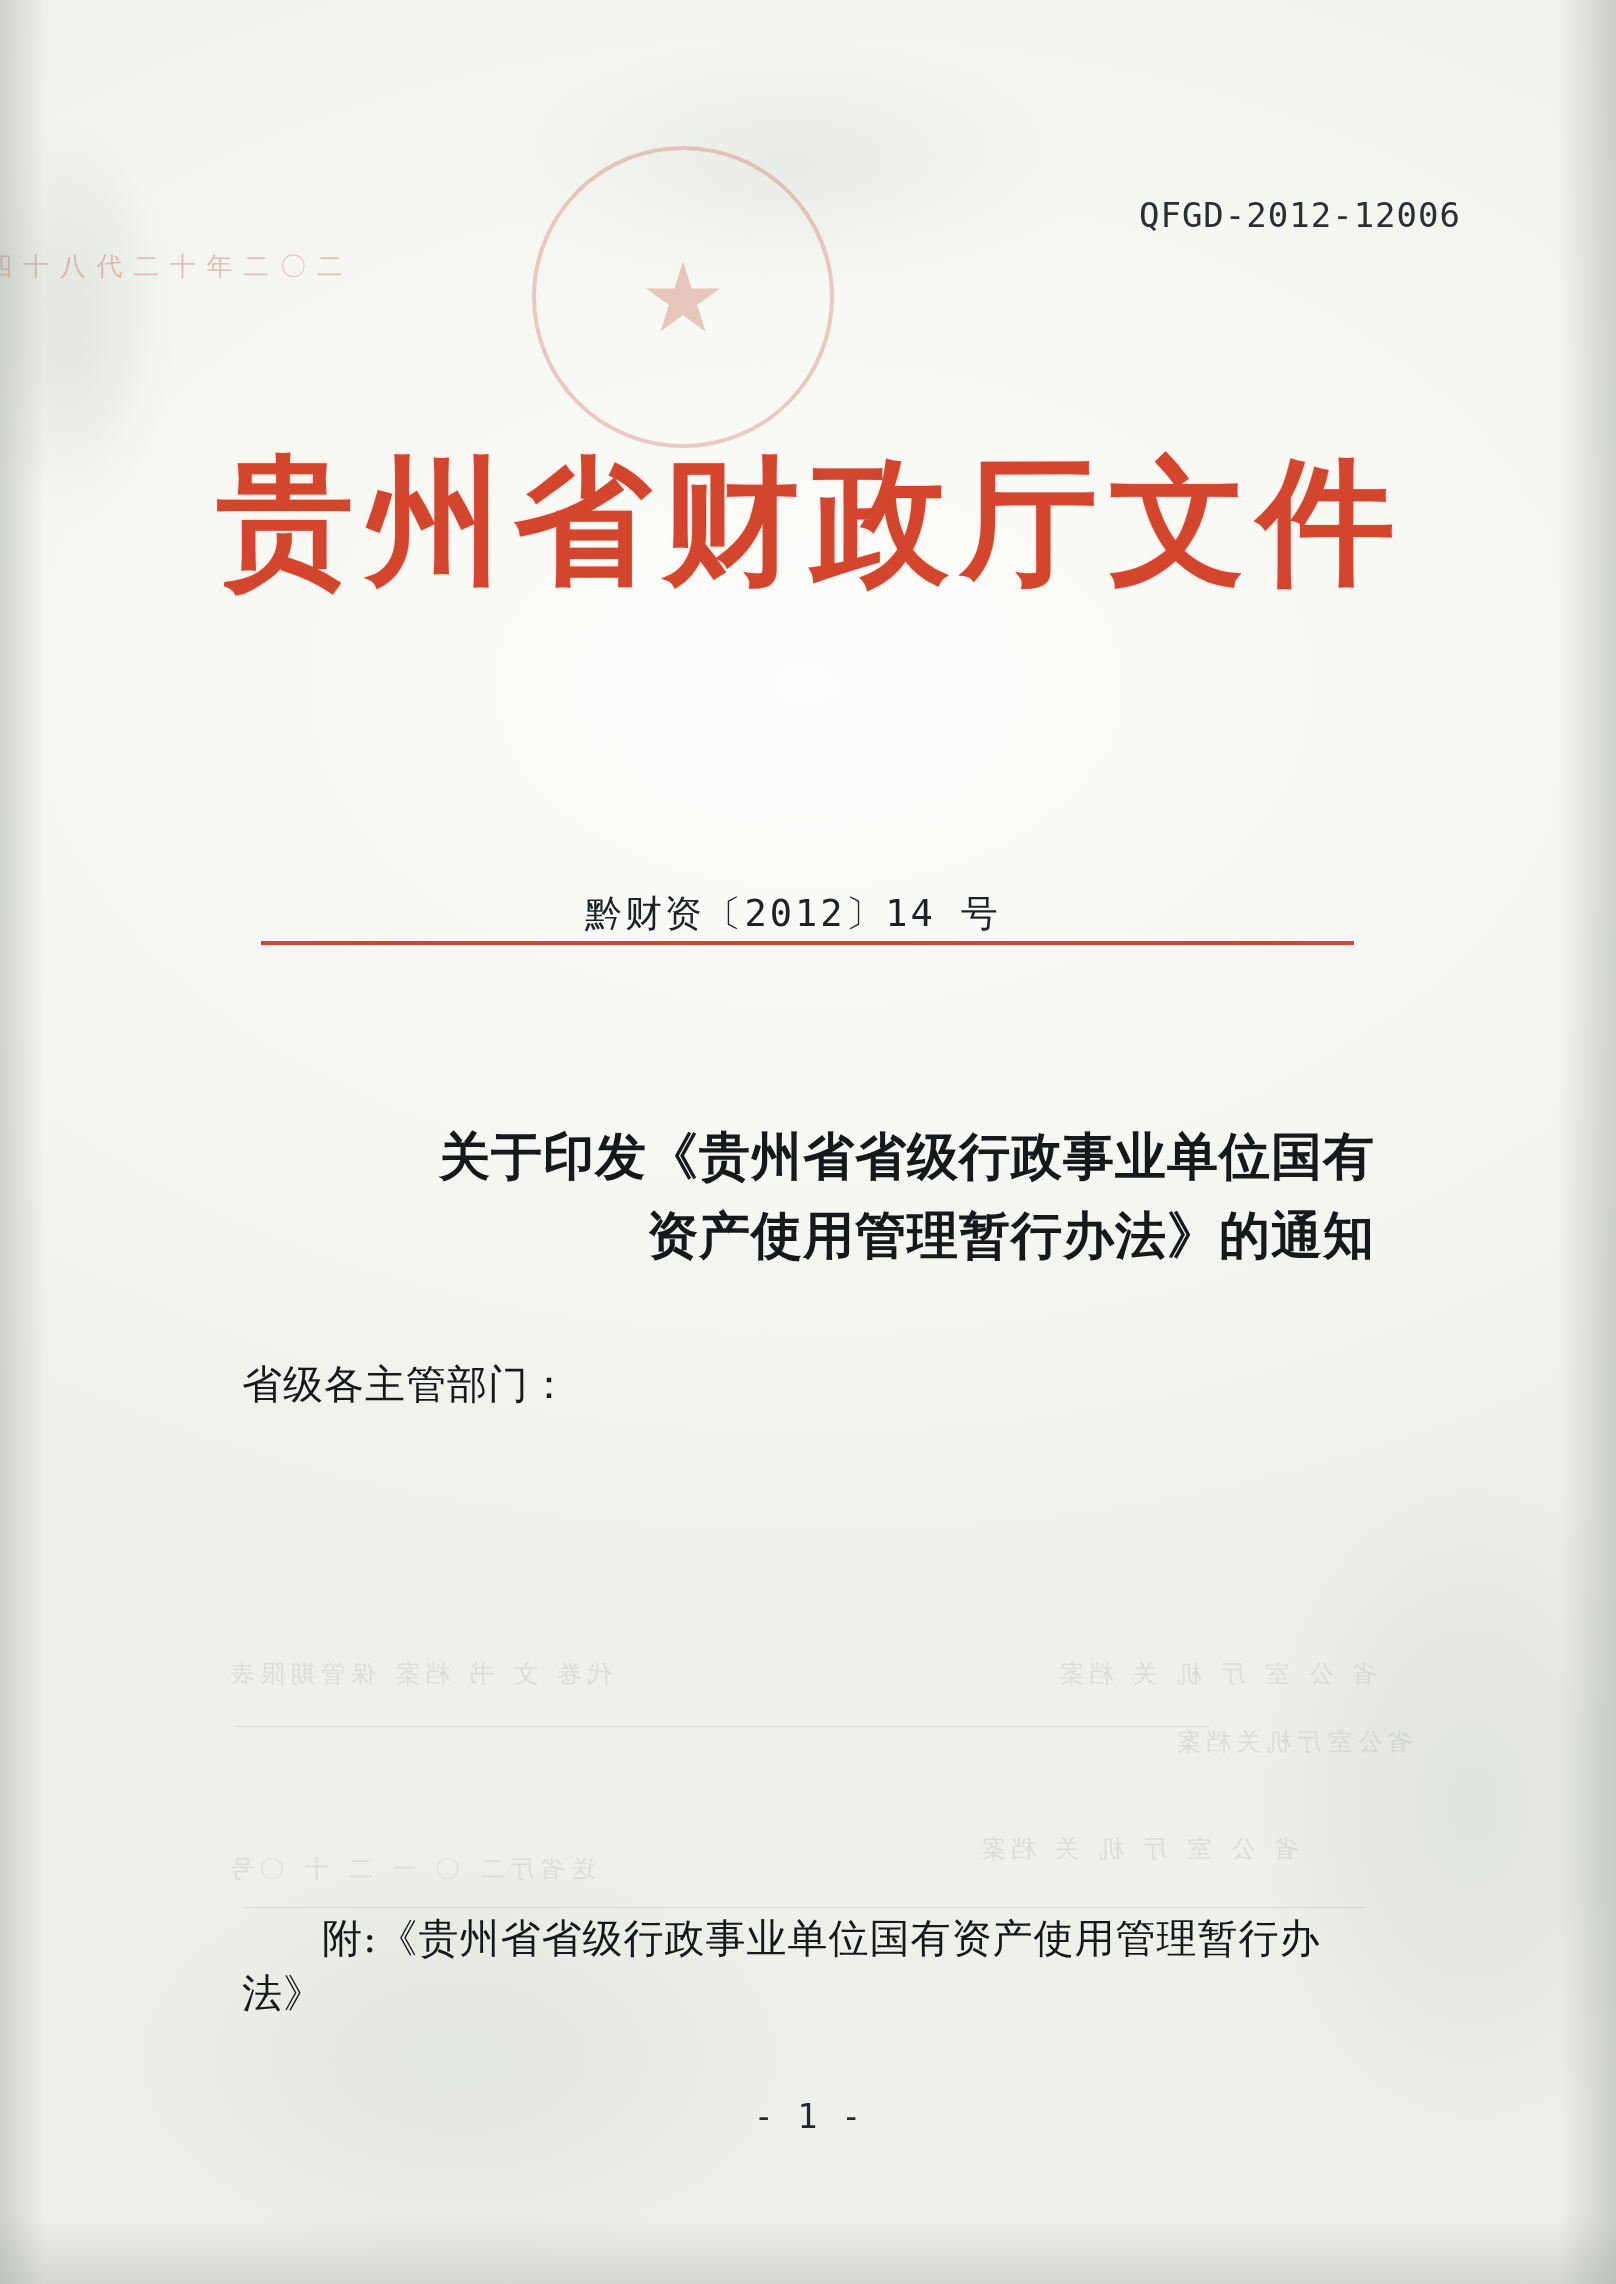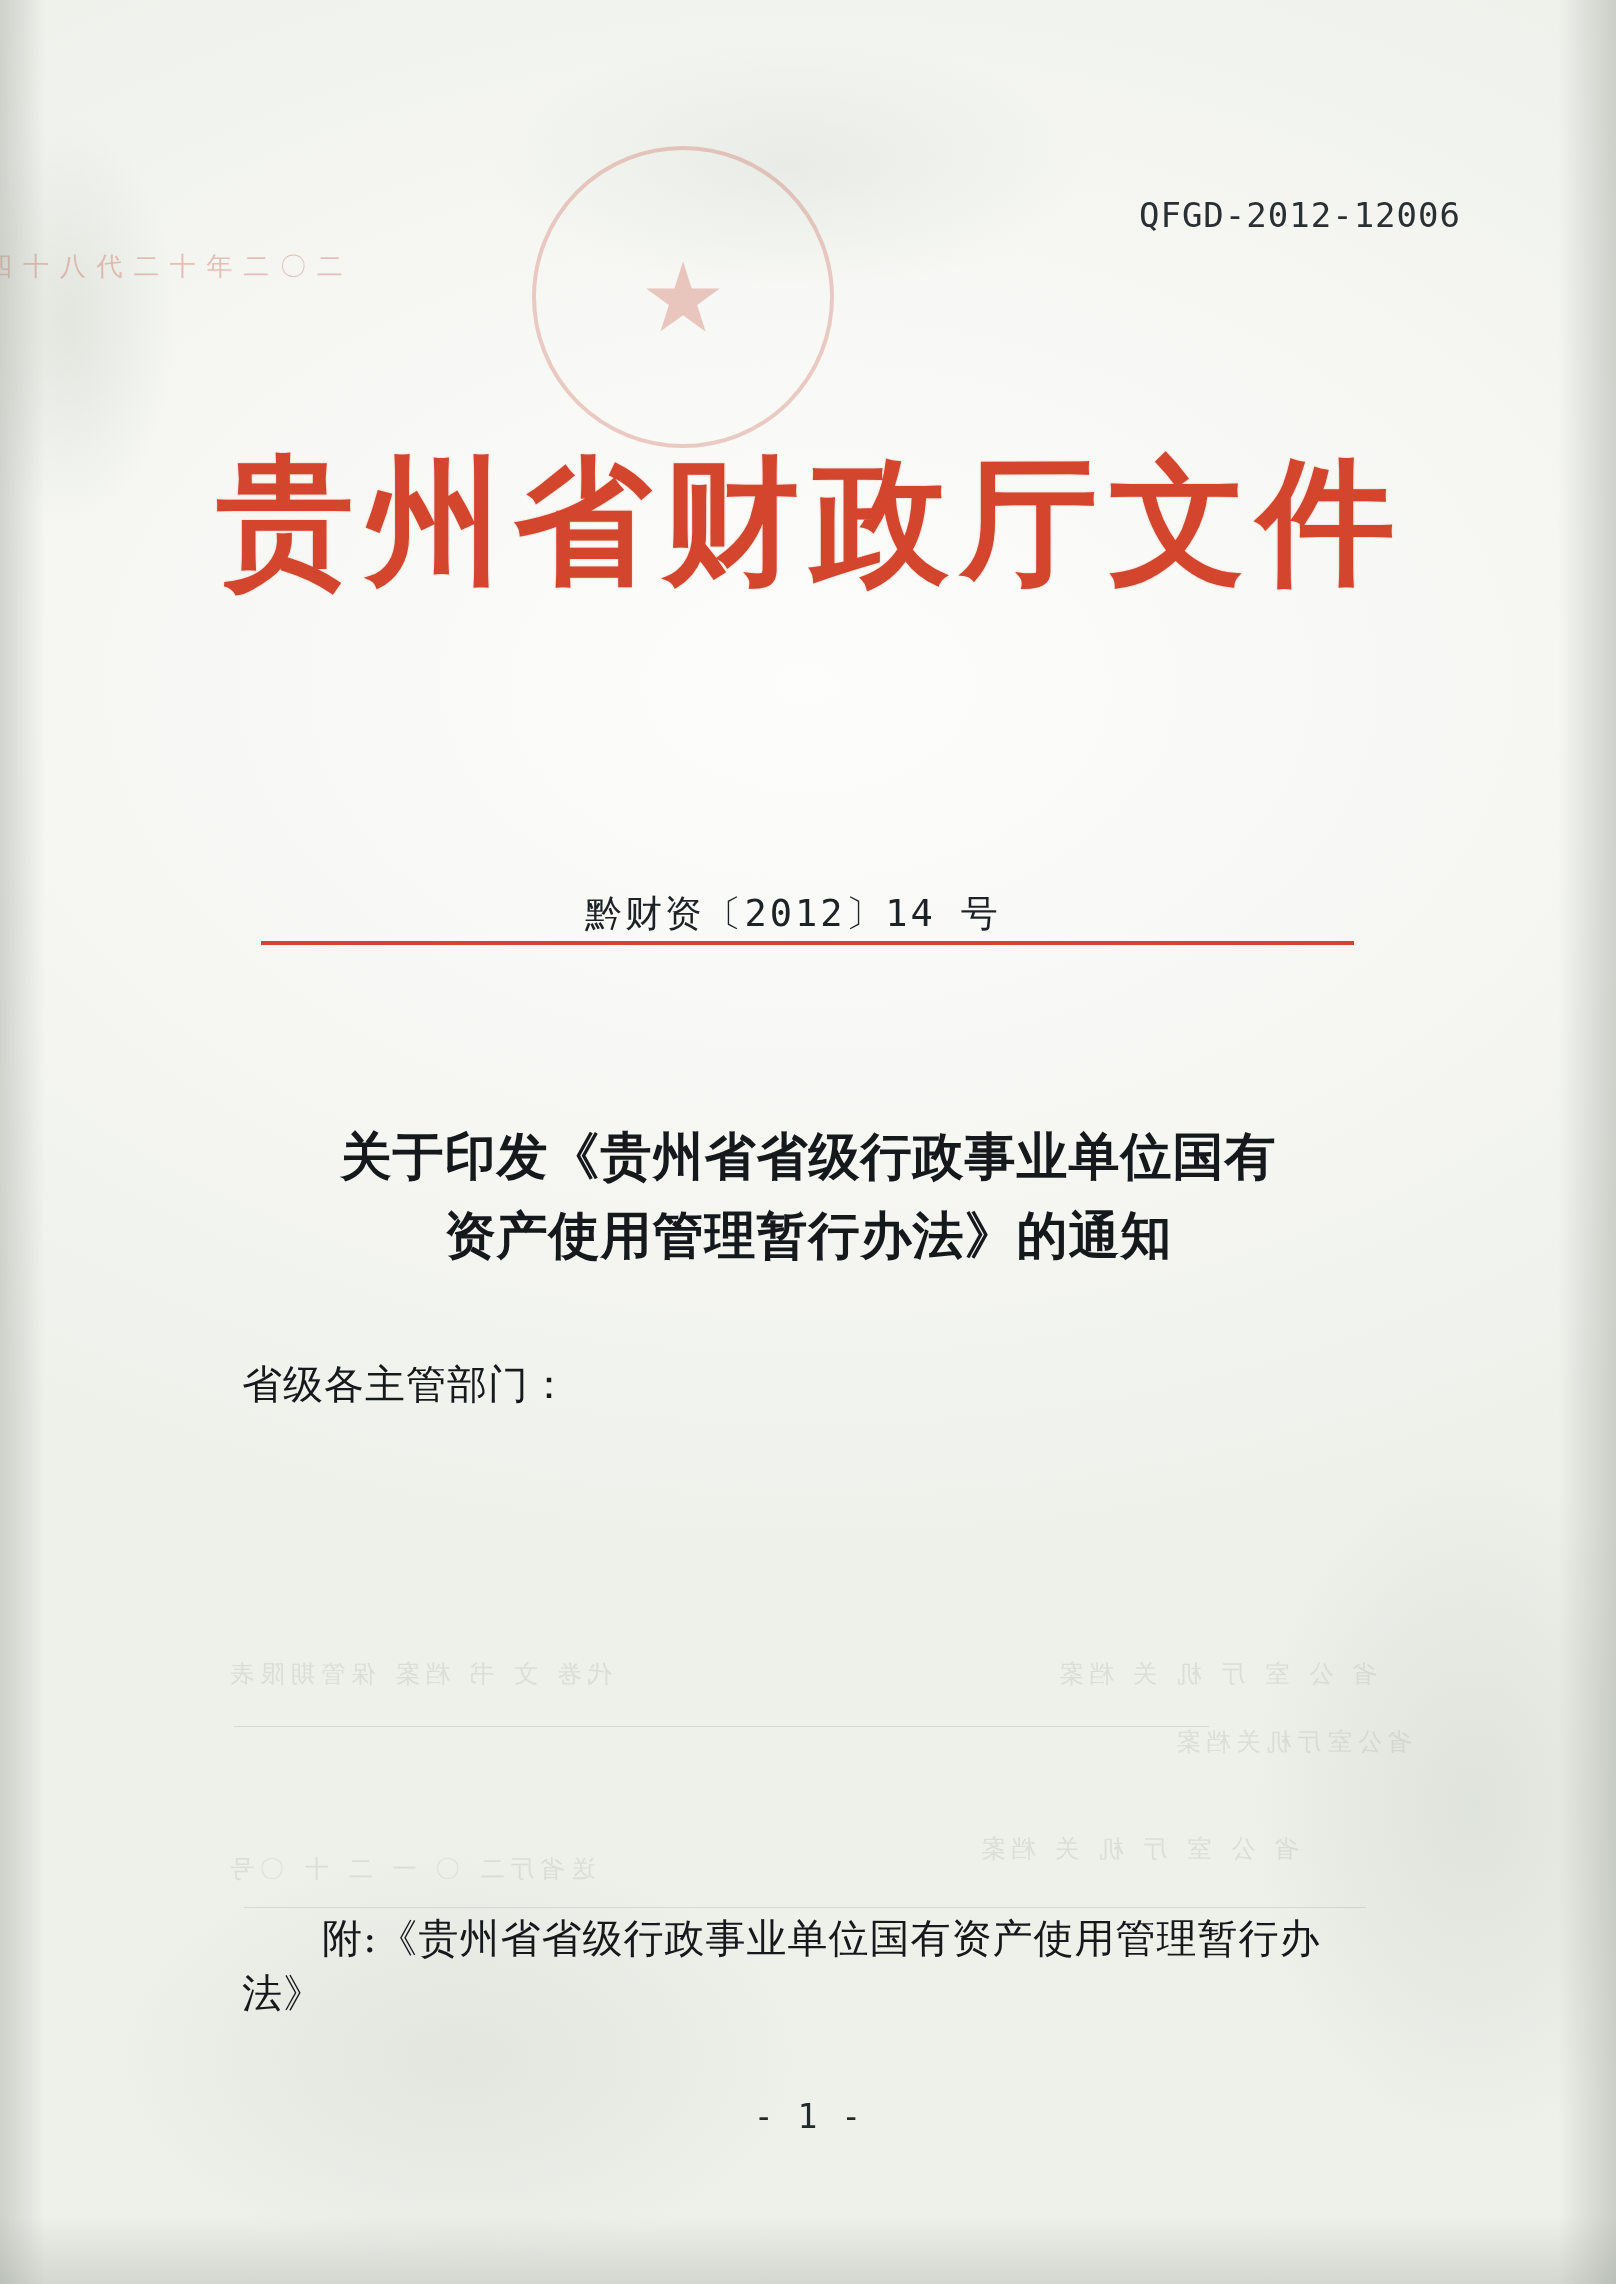--- a/index.html
+++ b/index.html
@@ -143,21 +143,21 @@
     height: 3.9px;
     background: #cf4733;
   }
 
   
   .main-title {
     position: absolute;
     left: 242px;
     right: 242px;
     top: 1117px;
-    text-align: center;
+    text-align: right;
     font-size: 51px;
     font-weight: bold;
     color: #15191c;
     line-height: 1.55;
     letter-spacing: 1px;
     font-family: "DejaVu Serif", "Liberation Serif", serif;
   }
 
   
   .body-block {

